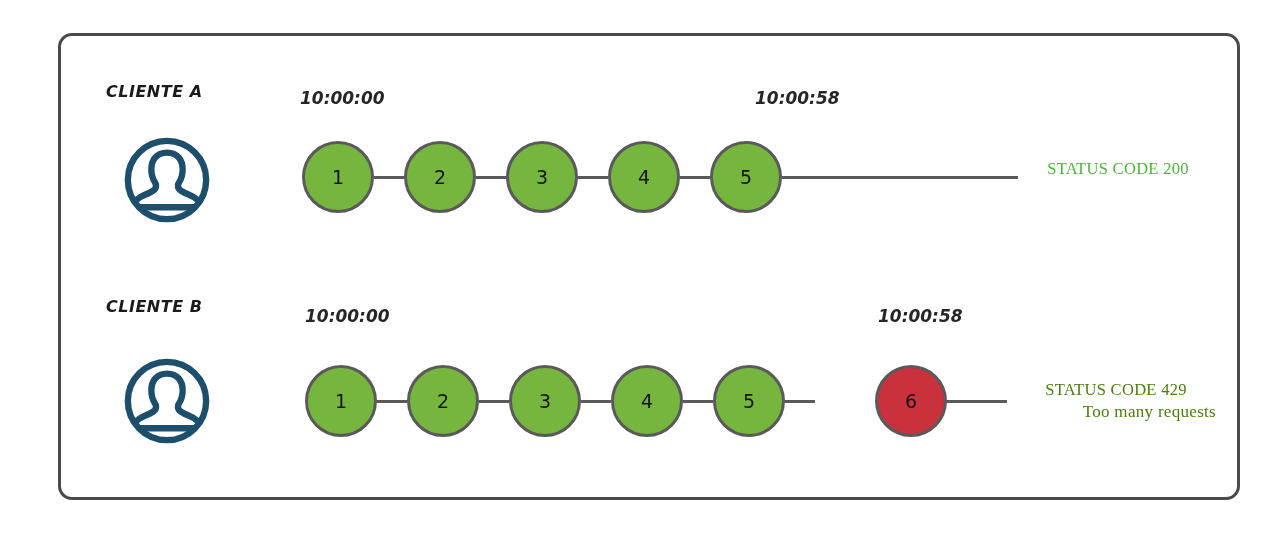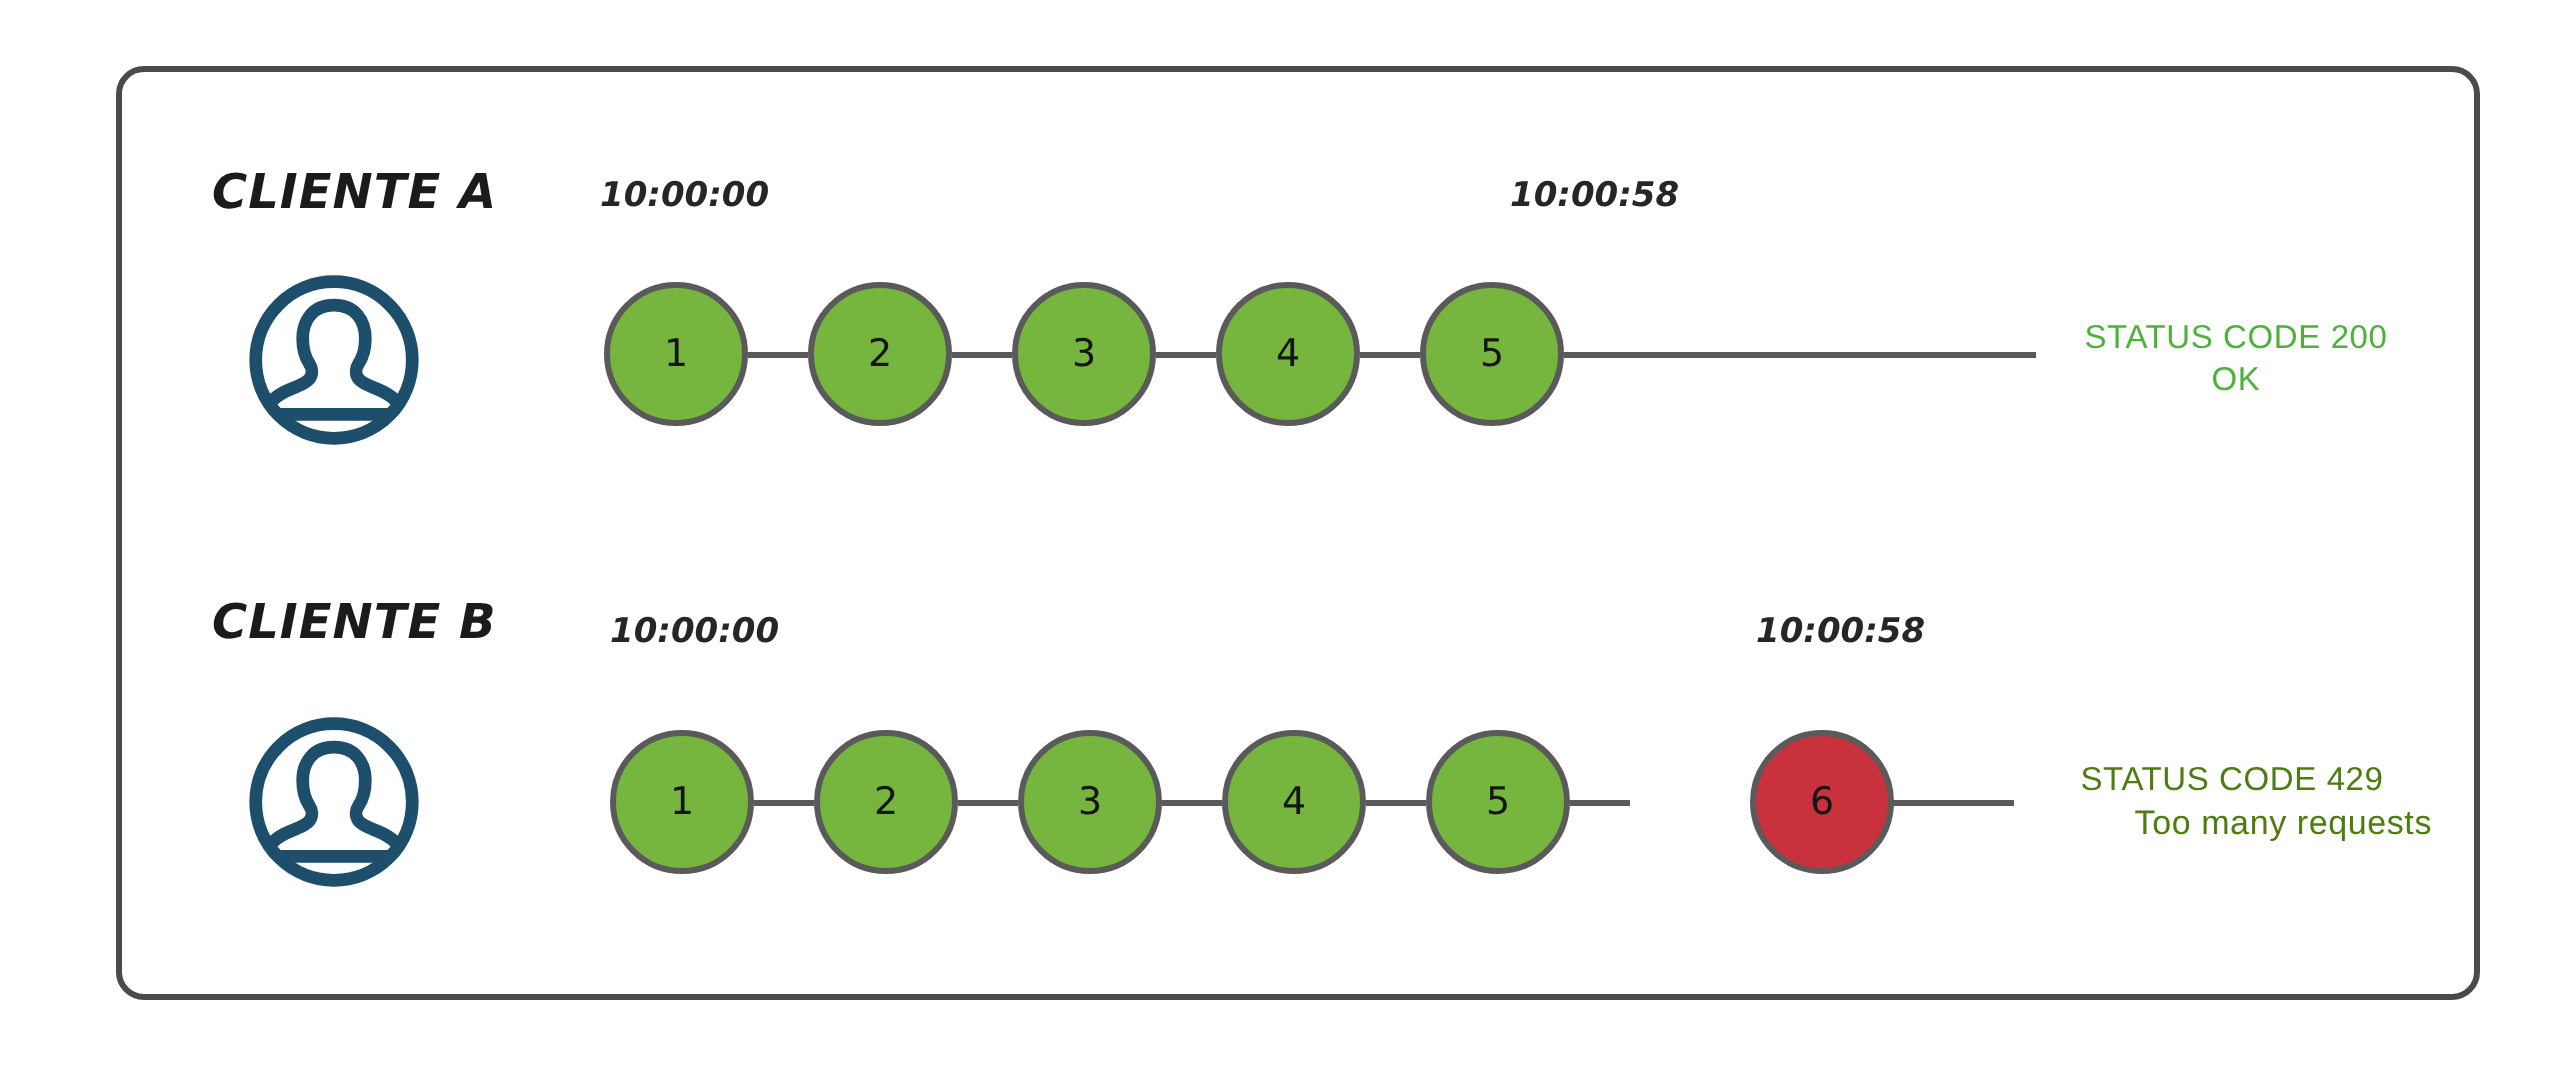--- a/index.html
+++ b/index.html
@@ -40,21 +40,21 @@
   
   .row {
     position: absolute;
   }
   #row-a { left: 0; top: 0; }
   #row-b { left: 0; top: 0; }
 
   .client-label {
     position: absolute;
     font-family: "DejaVu Sans", "Liberation Sans", sans-serif;
-    font-size: 24px;
+    font-size: 16px;
     font-weight: 600;
     font-style: italic;
     letter-spacing: 0.5px;
     color: #1b1b1b;
     white-space: nowrap;
   }
 
   .timestamp {
     position: absolute;
     font-family: "DejaVu Sans", "Liberation Sans", sans-serif;
@@ -90,21 +90,21 @@
 
   .connector {
     position: absolute;
     height: 3px;
     background: #5a5a5a;
     z-index: 1;
   }
 
   .status {
     position: absolute;
-    font-family: Liberation Sans, sans-serif;
+    font-family: Liberation Serif, serif;
     font-size: 16.5px;
     line-height: 1.25;
     letter-spacing: 0.3px;
     text-align: center;
     white-space: nowrap;
   }
   .status .line1 { display: block; }
   .status .line2 { display: block; }
   .status.ok   { color: #4cb33a; }
   .status.fail { color: #4d7c0f; }
@@ -167,21 +167,20 @@
     </div>
     <div class="node ok" style="left:608px; top:141px;">
       <span>4</span>
     </div>
     <div class="node ok" style="left:710px; top:141px;">
       <span>5</span>
     </div>
 
     <div class="status ok" style="left:1028px; top:159px; width:180px;">
       <span class="line1">STATUS CODE 200</span>
-      <span class="line2">OK</span>
     </div>
   </div>
 
   <div class="row" id="row-b">
 
     <div class="client-label" style="left:106px; top:297px;text-align:right;">CLIENTE B</div>
 
     <div class="timestamp" style="left:305px; top:306px;">10:00:00</div>
 
     <div class="timestamp" style="left:878px; top:306px;">10:00:58</div>

